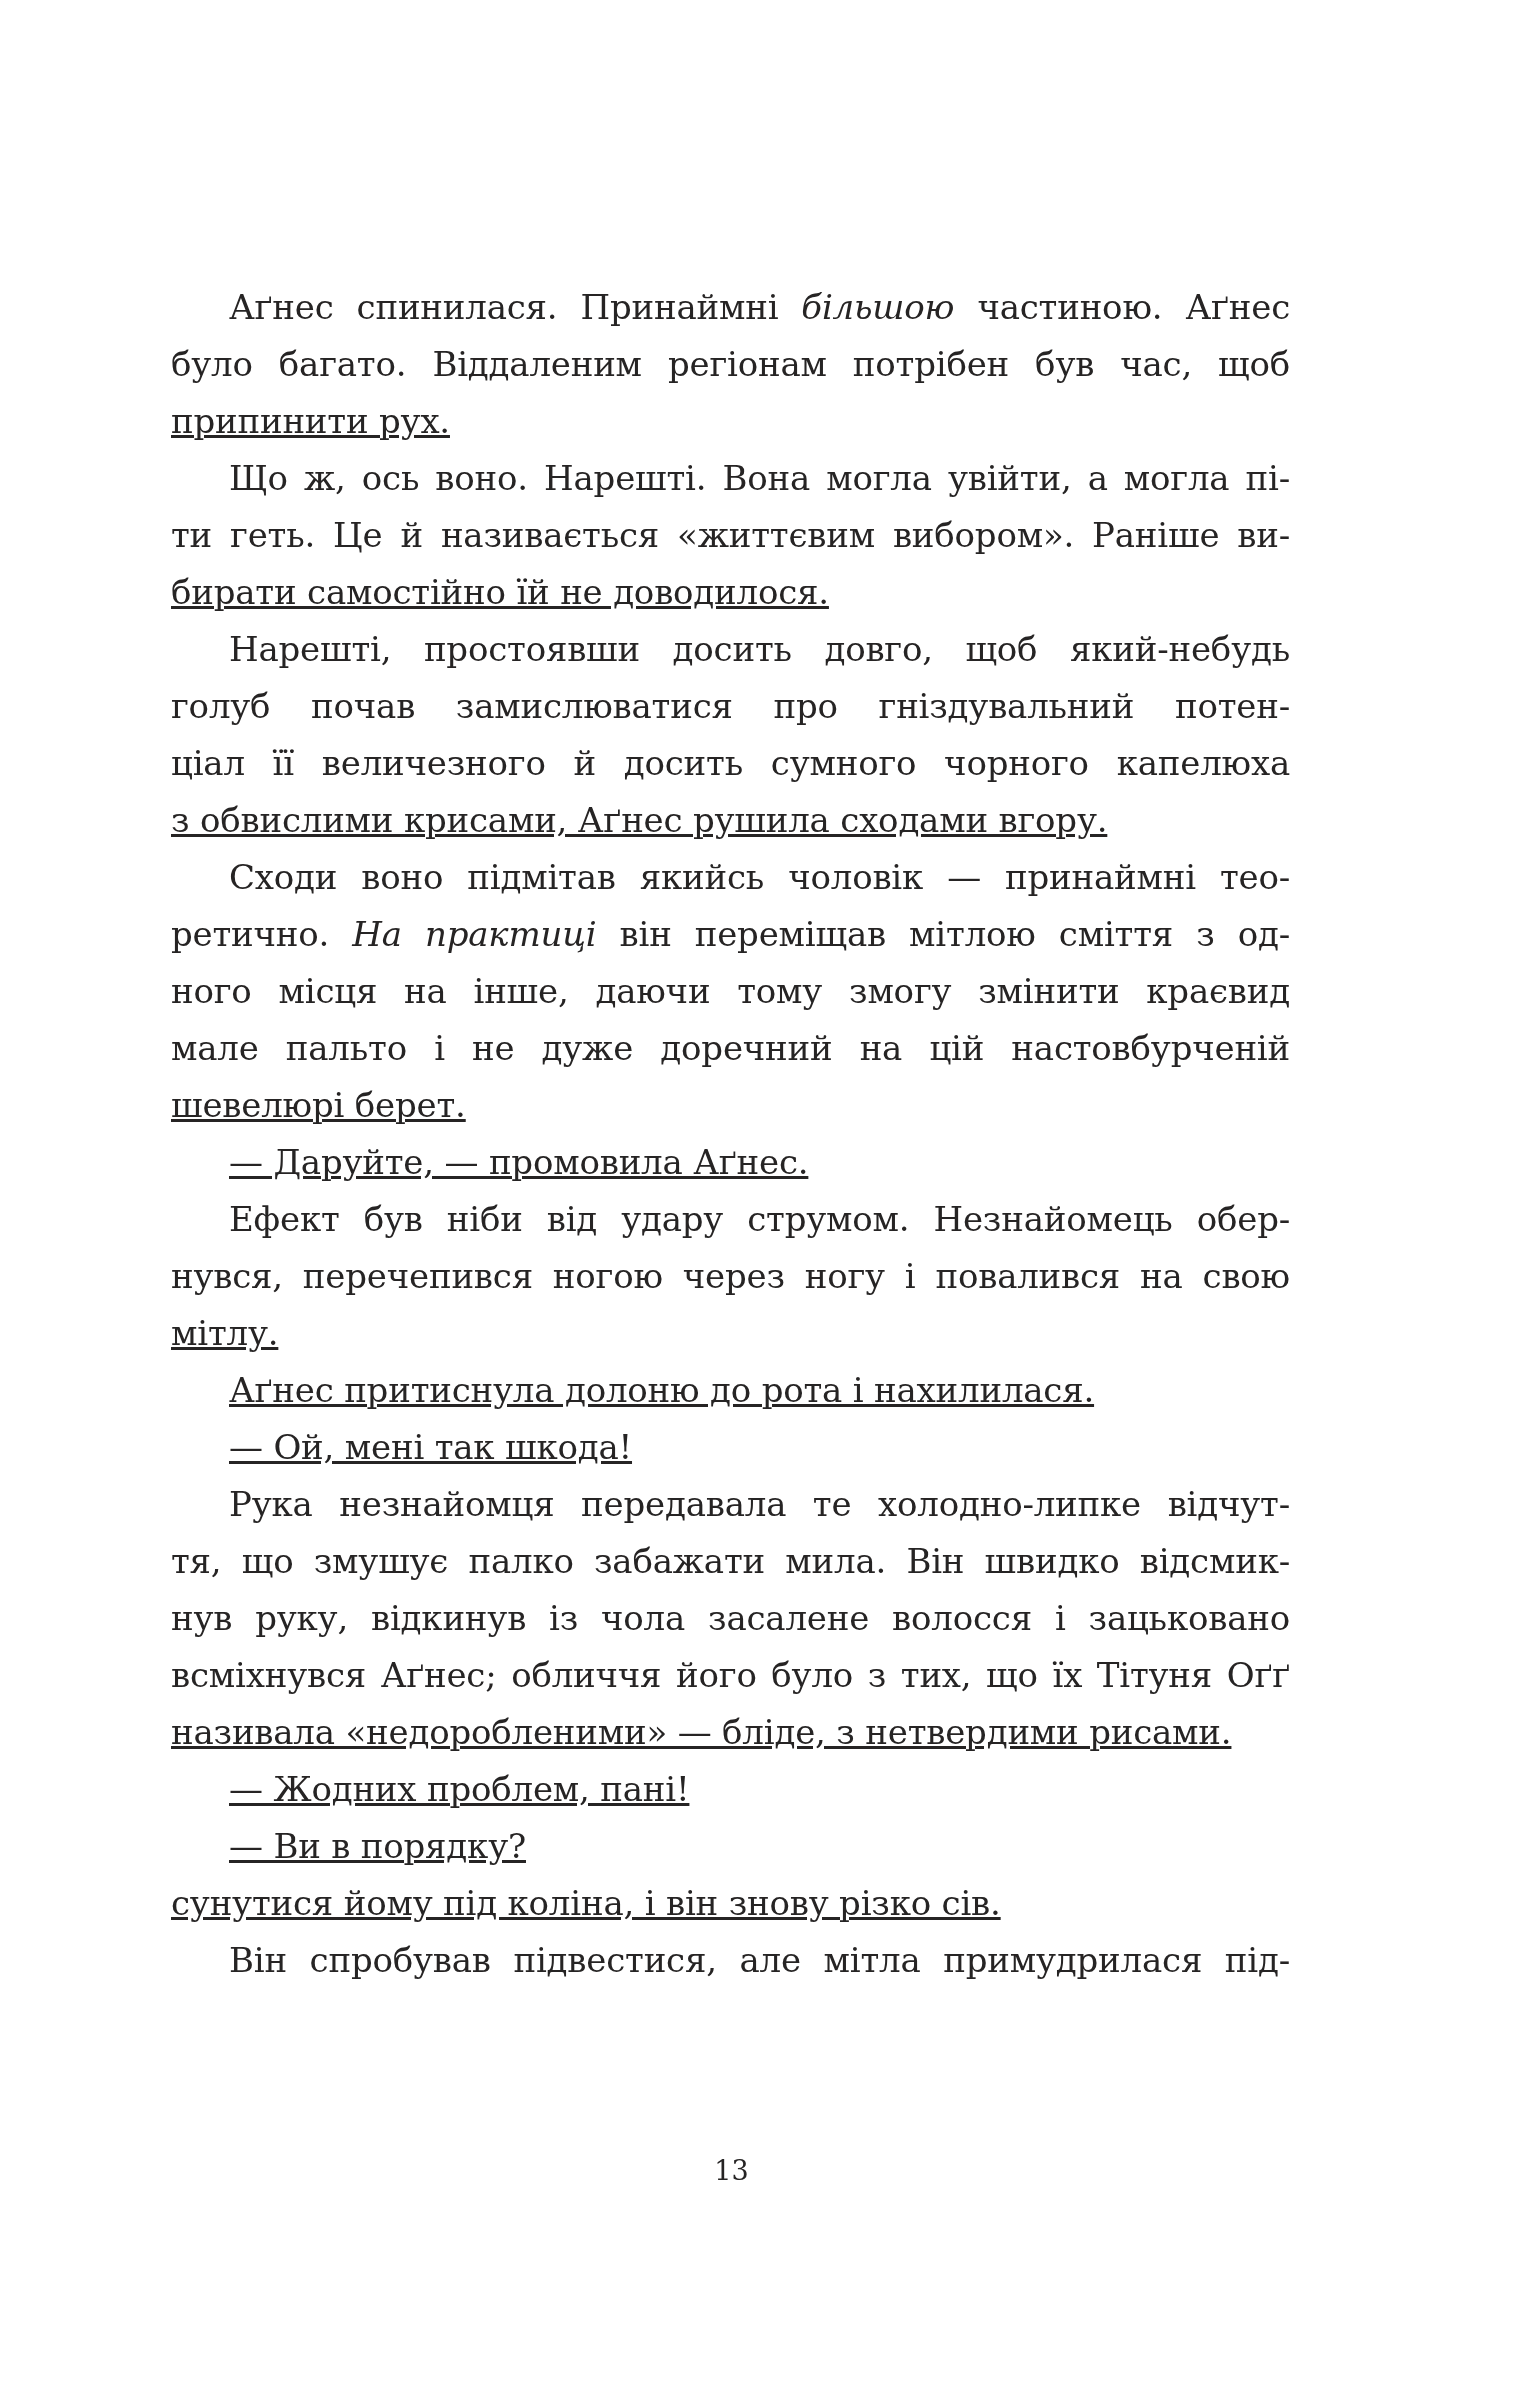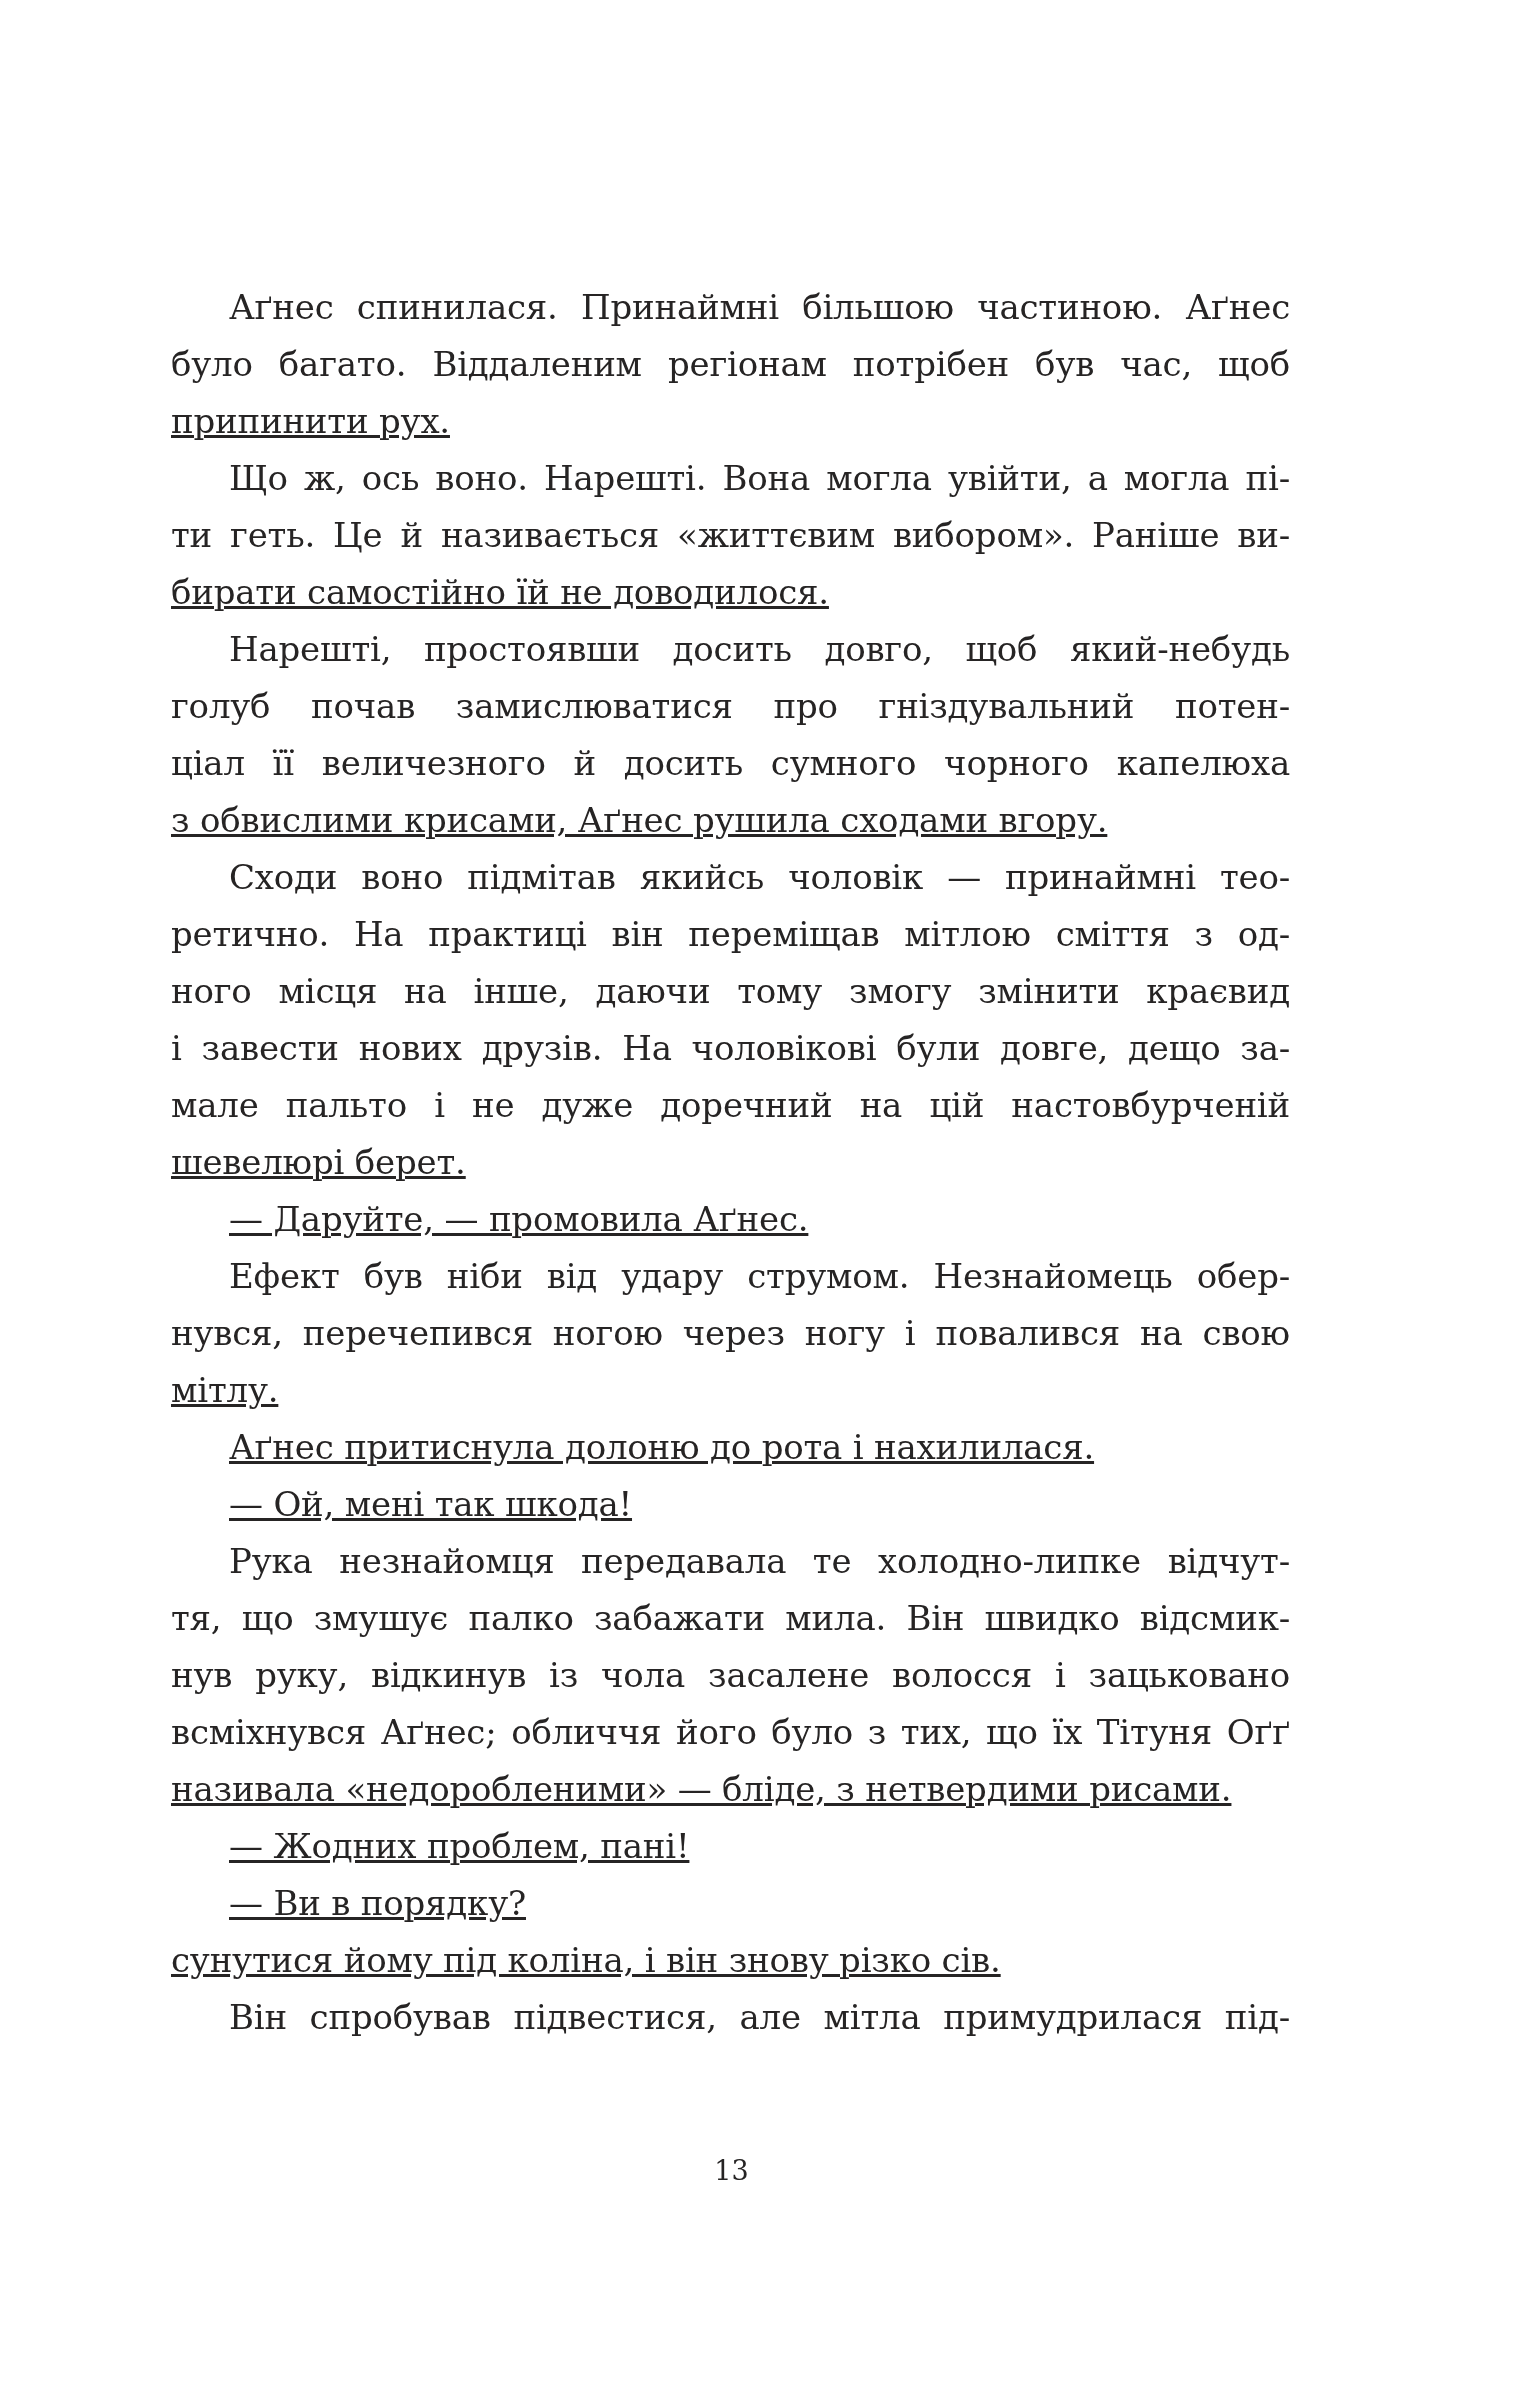--- a/index.html
+++ b/index.html
@@ -6,21 +6,21 @@
   body { width:1539px; height:2389px; position:relative; overflow:hidden; }
   .page { position:absolute; left:0; top:0; width:1539px; height:2389px; background:#fff; }
   .text-block { position:absolute; left:171px; top:279px; width:1119px; }
   .line {
     display:block; height:57px; line-height:57px; white-space:nowrap;
     font-family:"DejaVu Serif", "Liberation Serif", serif; font-size:34px; color:#262424;
     text-align:justify; text-align-last:justify; letter-spacing:-0.2px;
   }
   .line.indent { padding-left:58px; }
   .line.last { text-align-last:left;text-decoration:underline; }
-  .it { }
+  .it { font-style:italic; }
   .page-number {
     position:absolute; left:0; width:1539px; top:2155px; text-align:center;
     font-family:"DejaVu Serif", "Liberation Serif", serif; font-size:27px; color:#262424;
     padding-left:0px; transform:translateX(-38px);
   }
 </style>
 </head>
 <body>
 
 <div class="page">
@@ -31,21 +31,20 @@
     <span class="line indent">Що ж, ось воно. Нарешті. Вона могла увійти, а могла пі-</span>
     <span class="line">ти геть. Це й називається «життєвим вибором». Раніше ви-</span>
     <span class="line last">бирати самостійно їй не доводилося.</span>
     <span class="line indent">Нарешті, простоявши досить довго, щоб який-небудь</span>
     <span class="line">голуб почав замислюватися про гніздувальний потен-</span>
     <span class="line">ціал її величезного й досить сумного чорного капелюха</span>
     <span class="line last">з обвислими крисами, Аґнес рушила сходами вгору.</span>
     <span class="line indent">Сходи воно підмітав якийсь чоловік — принаймні тео-</span>
     <span class="line"><span>ретично. </span><span class="it">На практиці</span><span> він переміщав мітлою сміття з од-</span></span>
     <span class="line">ного місця на інше, даючи тому змогу змінити краєвид</span>
-    <span class="line">і завести нових друзів. На чоловікові були довге, дещо за-</span>
     <span class="line">мале пальто і не дуже доречний на цій настовбурченій</span>
     <span class="line last">шевелюрі берет.</span>
     <span class="line indent last">— Даруйте, — промовила Аґнес.</span>
     <span class="line indent">Ефект був ніби від удару струмом. Незнайомець обер-</span>
     <span class="line">нувся, перечепився ногою через ногу і повалився на свою</span>
     <span class="line last">мітлу.</span>
     <span class="line indent last">Аґнес притиснула долоню до рота і нахилилася.</span>
     <span class="line indent last">— Ой, мені так шкода!</span>
     <span class="line indent">Рука незнайомця передавала те холодно-липке відчут-</span>
     <span class="line">тя, що змушує палко забажати мила. Він швидко відсмик-</span>

